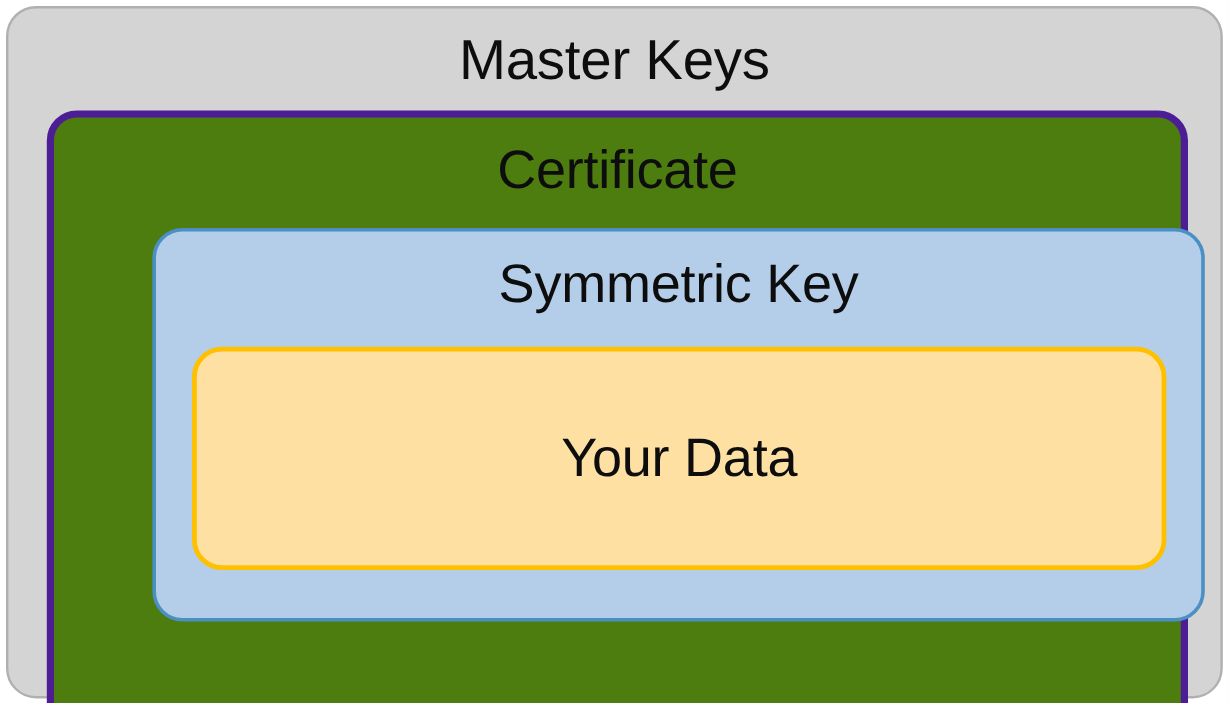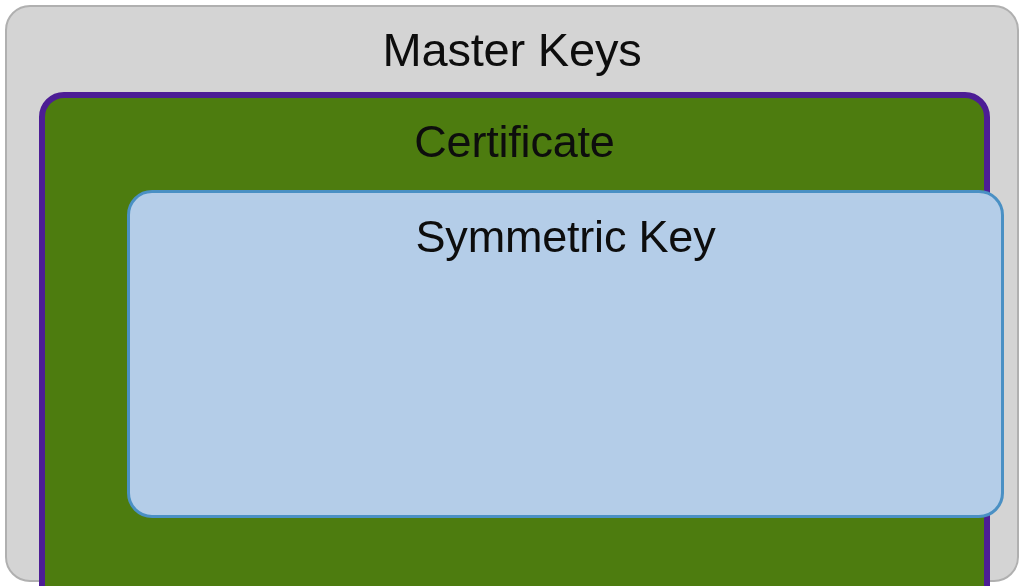--- a/index.html
+++ b/index.html
@@ -106,18 +106,21 @@
 
   <div class="layer" id="layer-master">
     <div class="layer-label">Master Keys</div>
 
     <div class="layer" id="layer-certificate">
       <div class="layer-label">Certificate</div>
 
       <div class="layer" id="layer-symmetric">
         <div class="layer-label">Symmetric Key</div>
 
+        <div class="layer" id="layer-data">
+          <div class="layer-label">Your Data</div>
+        </div>
 
       </div>
     </div>
   </div>
 
 </div>
 
 </body></html>

